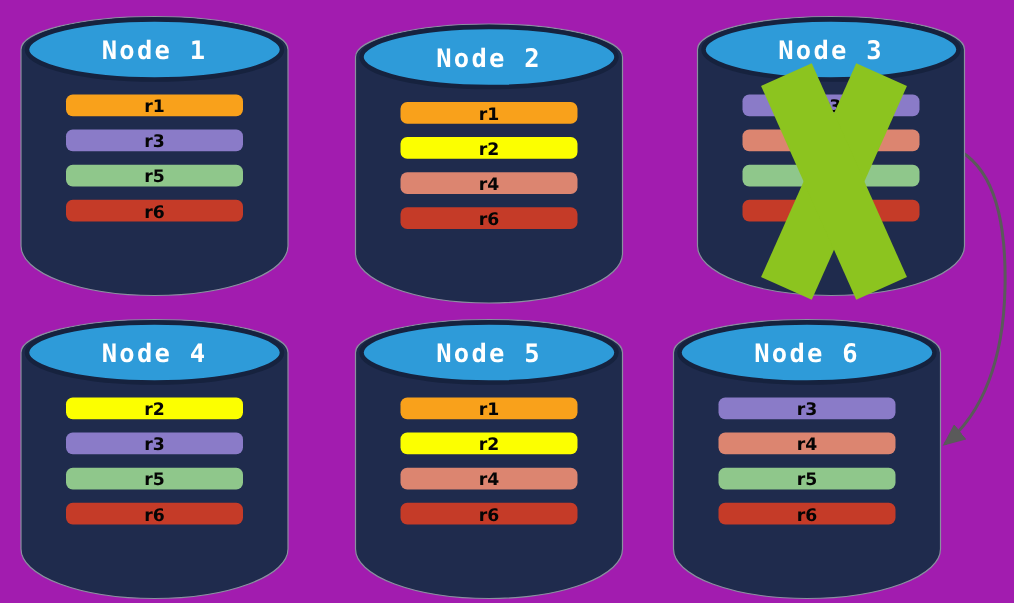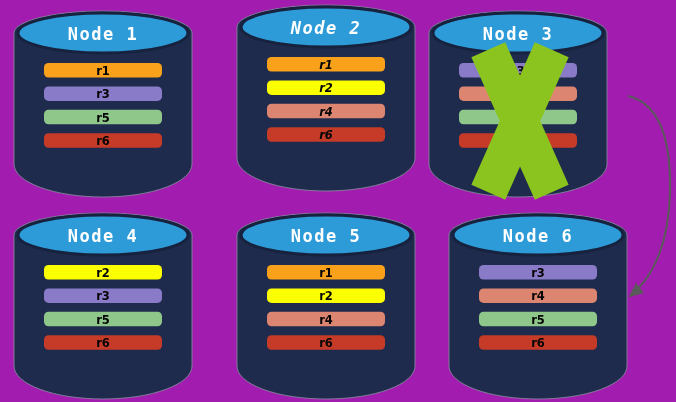--- a/index.html
+++ b/index.html
@@ -52,36 +52,36 @@
         <rect x="31" y="57" width="118" height="14.5" rx="4.5" fill="#F9A11B"></rect>
         <text x="90" y="68.8" text-anchor="middle" class="bar-label">r1</text>
         <rect x="31" y="80.4" width="118" height="14.5" rx="4.5" fill="#8A7BC8"></rect>
         <text x="90" y="92.2" text-anchor="middle" class="bar-label">r3</text>
         <rect x="31" y="103.8" width="118" height="14.5" rx="4.5" fill="#8FC78B"></rect>
         <text x="90" y="115.6" text-anchor="middle" class="bar-label">r5</text>
         <rect x="31" y="127.19999999999999" width="118" height="14.5" rx="4.5" fill="#C53B28"></rect>
         <text x="90" y="139" text-anchor="middle" class="bar-label">r6</text>
       </svg>
     </div>
-    <div class="node" style="left: 236px; top: 0; font-style: italic;">
+    <div class="node" style="left: 236px; top: 11px;">
       <svg width="180" height="196" viewBox="0 0 180 196">
         <path d="M1 27 A89 22 0 0 1 179 27 L179 158 A89 33 0 0 1 1 158 Z" fill="#1F2B4D" stroke="#8A90A0" stroke-width="0.8"></path>
         <ellipse cx="90" cy="27" rx="85" ry="20" fill="#2E9BD9" stroke="#16223E" stroke-width="3"></ellipse>
         <text x="90" y="33.5" text-anchor="middle" class="node-title">Node 2</text>
         <rect x="31" y="57" width="118" height="14.5" rx="4.5" fill="#F9A11B"></rect>
         <text x="90" y="68.8" text-anchor="middle" class="bar-label">r1</text>
         <rect x="31" y="80.4" width="118" height="14.5" rx="4.5" fill="#FCFF00"></rect>
         <text x="90" y="92.2" text-anchor="middle" class="bar-label">r2</text>
         <rect x="31" y="103.8" width="118" height="14.5" rx="4.5" fill="#DC8570"></rect>
         <text x="90" y="115.6" text-anchor="middle" class="bar-label">r4</text>
         <rect x="31" y="127.19999999999999" width="118" height="14.5" rx="4.5" fill="#C53B28"></rect>
         <text x="90" y="139" text-anchor="middle" class="bar-label">r6</text>
       </svg>
     </div>
-    <div class="node" style="left: 428px; top: 6px;">
+    <div class="node" style="left: 464px; top: 6px;">
       <svg width="180" height="196" viewBox="0 0 180 196">
         <path d="M1 27 A89 22 0 0 1 179 27 L179 158 A89 33 0 0 1 1 158 Z" fill="#1F2B4D" stroke="#8A90A0" stroke-width="0.8"></path>
         <ellipse cx="90" cy="27" rx="85" ry="20" fill="#2E9BD9" stroke="#16223E" stroke-width="3"></ellipse>
         <text x="90" y="33.5" text-anchor="middle" class="node-title">Node 3</text>
         <rect x="31" y="57" width="118" height="14.5" rx="4.5" fill="#8A7BC8"></rect>
         <text x="90" y="68.8" text-anchor="middle" class="bar-label">r3</text>
         <rect x="31" y="80.4" width="118" height="14.5" rx="4.5" fill="#DC8570"></rect>
         <text x="90" y="92.2" text-anchor="middle" class="bar-label">r4</text>
         <rect x="31" y="103.8" width="118" height="14.5" rx="4.5" fill="#8FC78B"></rect>
         <text x="90" y="115.6" text-anchor="middle" class="bar-label">r5</text>

